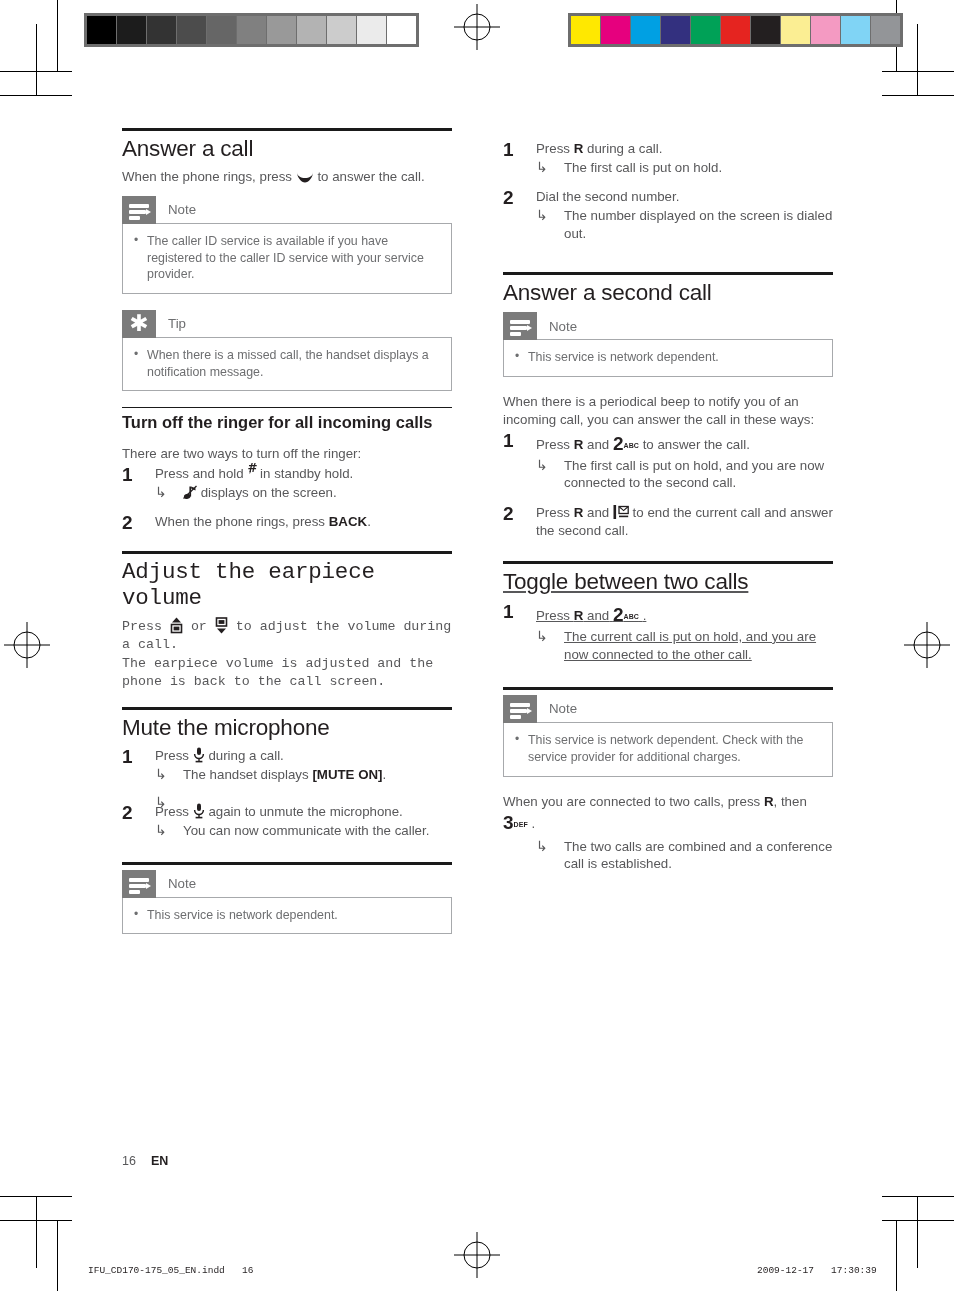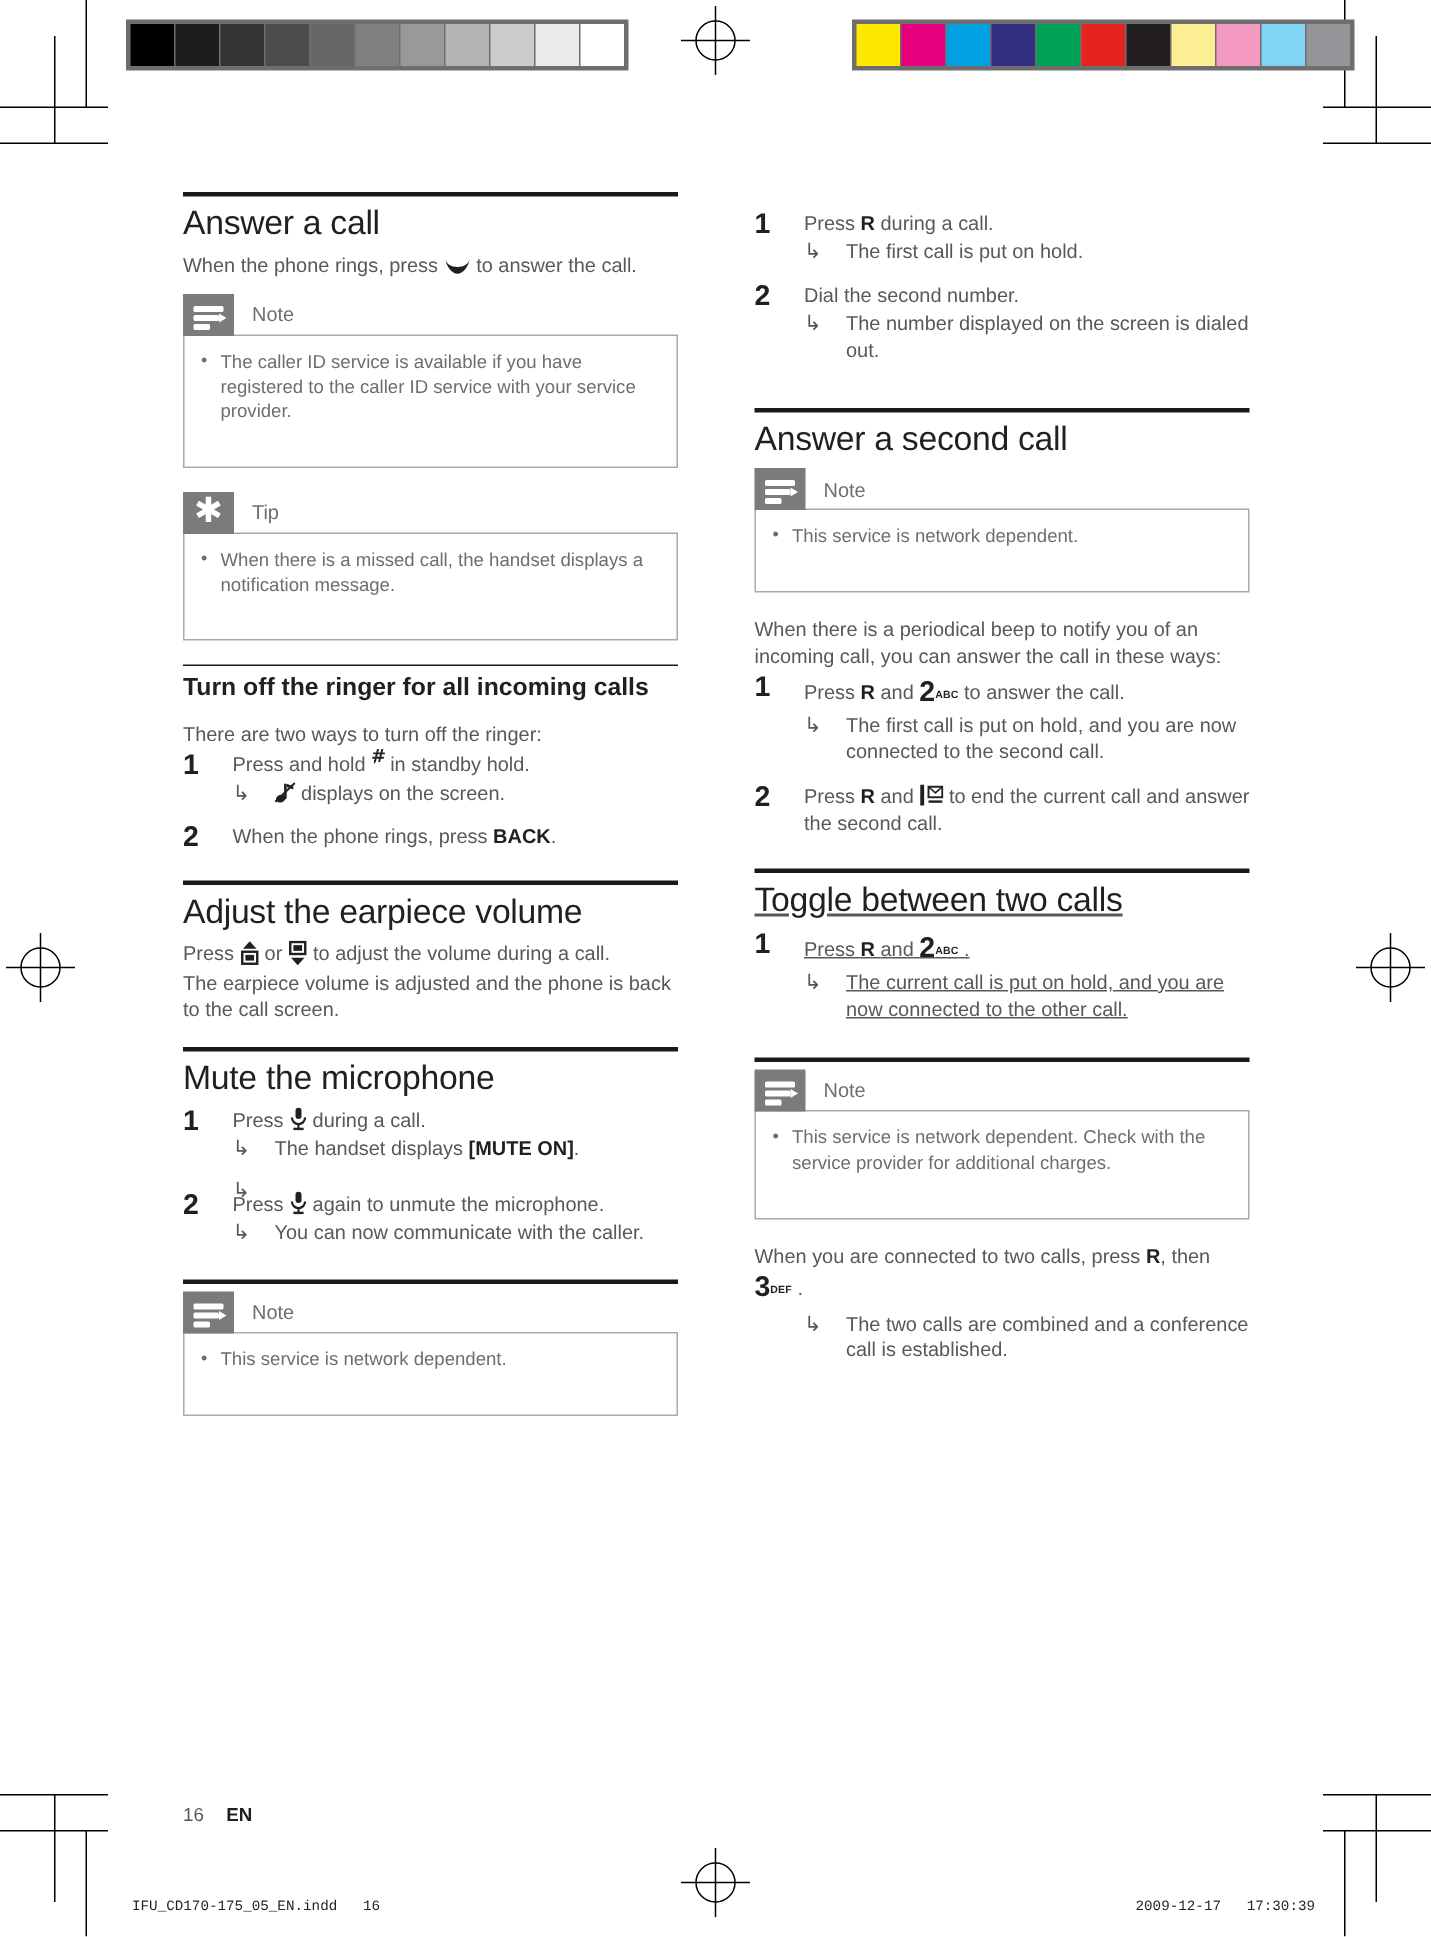--- a/index.html
+++ b/index.html
@@ -150,21 +150,21 @@
     font-family: "DejaVu Sans", sans-serif;
   }
   .callout-title {
     font-size: 13.3px;
     color: #6d6e70;
     padding-left: 12px;
   }
   .callout-body {
     border: 1px solid #a7a9ac;
     border-top: 1px solid #a7a9ac;
-    padding: 9px 10px 28px 10px;
+    padding: 9px 10px 10px 10px;
     margin-top: -1px;
   }
   .callout-body ul { margin: 0; padding: 0; list-style: none; }
   .callout-body li {
     position: relative;
     padding-left: 14px;
     font-size: 12.4px;
     line-height: 1.35;
     color: #6d6e70;
   }
@@ -215,21 +215,21 @@
     font-size: 7px;
     font-weight: 700;
     color: #231f20;
     letter-spacing: 0.1px;
     vertical-align: 1px;
   }
 
   
   #pagenum {
     position: absolute;
-    left: 122px; top: 1203px;
+    left: 122px; top: 1154px;
     font-size: 12.5px;
     color: #231f20;
   }
   #pagenum .n { color: #58585a; }
   #pagenum .lang { font-weight: 700; margin-left: 15px; }
 
   #print-meta-left, #print-meta-right {
     position: absolute;
     top: 1265px;
     font-family: "Liberation Mono", monospace;
@@ -396,21 +396,21 @@
 
       <div class="step">
         <span class="num">2</span>
         <span class="txt">
           <span>When the phone rings, press</span>
           <b class="key">BACK</b><span>.</span>
         </span>
       </div>
     </div>
 
-    <div style="margin-top:20px;">
+    <div style="margin-top:20px;font-family:Liberation Mono, monospace;">
       <div class="rule-thick"></div>
       <h1 class="sect">Adjust the earpiece volume</h1>
       <p class="body tight">
         <span>Press</span>
         <span class="g ico-vol">
           <svg width="13" height="17" viewBox="0 0 13 17">
             <path d="M6.5 0.5 L11 5.5 L2 5.5 Z" fill="#231f20"></path>
             <rect x="1.5" y="7.5" width="10" height="8" fill="none" stroke="#231f20" stroke-width="1.6"></rect>
             <rect x="3.6" y="9.6" width="5.8" height="3.8" fill="#231f20"></rect>
           </svg>

